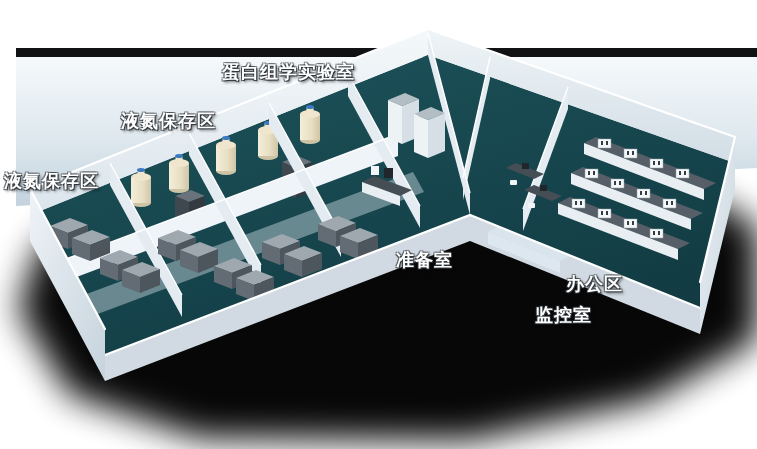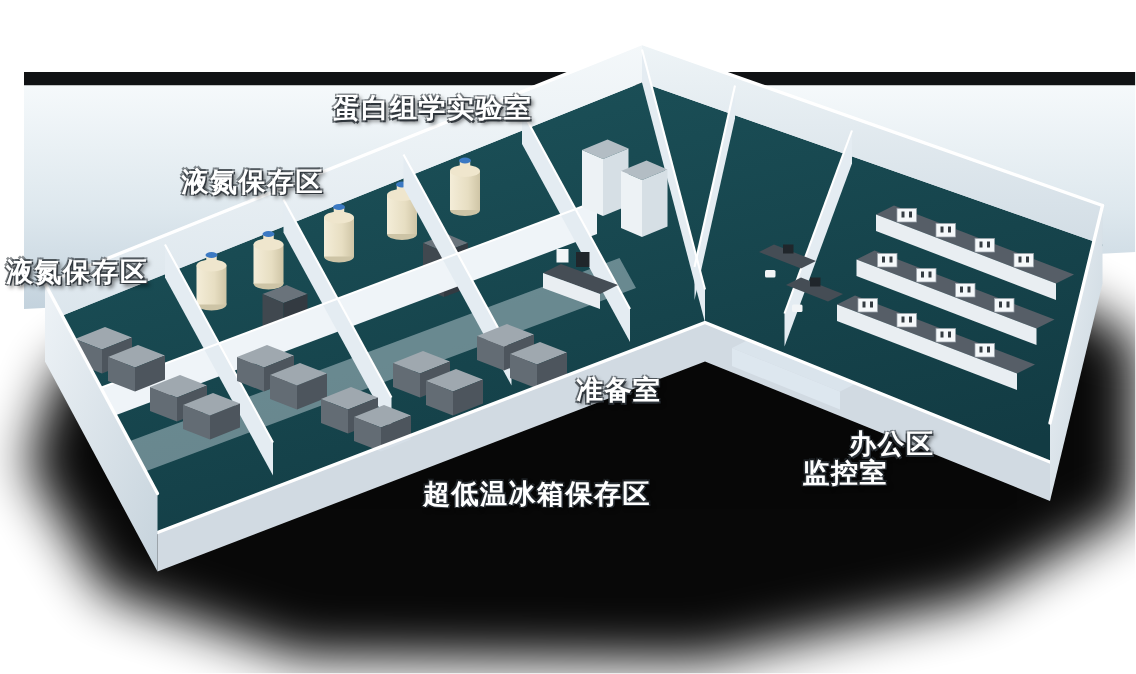--- a/index.html
+++ b/index.html
@@ -342,17 +342,16 @@
       <polyline class="edge" points="30,189 105,329"></polyline>
       <polyline class="edge" points="735,137 700,282"></polyline>
 
       <polyline class="edge" points="30,189 428,29 735,137"></polyline>
     </g>
   </svg>
 
   <div class="room-label" style="left:222px;top:60px;">蛋白组学实验室</div>
   <div class="room-label" style="left:121px;top:109px;">液氮保存区</div>
   <div class="room-label" style="left:4px;top:169px;">液氮保存区</div>
-  <div class="room-label" style="left:384px;top:248px;text-align:right;">准备室</div>
-  <div class="room-label" style="left:566px;top:284px;">办公区</div>
+  <div class="room-label" style="left:396px;top:248px;text-align:right;">准备室</div>
+  <div class="room-label" style="left:566px;top:272px;">办公区</div>
   <div class="room-label" style="left:535px;top:303px;">监控室</div>
-  <div class="room-label" style="left:282px;top:317px;">超低温冰箱保存区</div>
 </div>
 
 </body></html>

